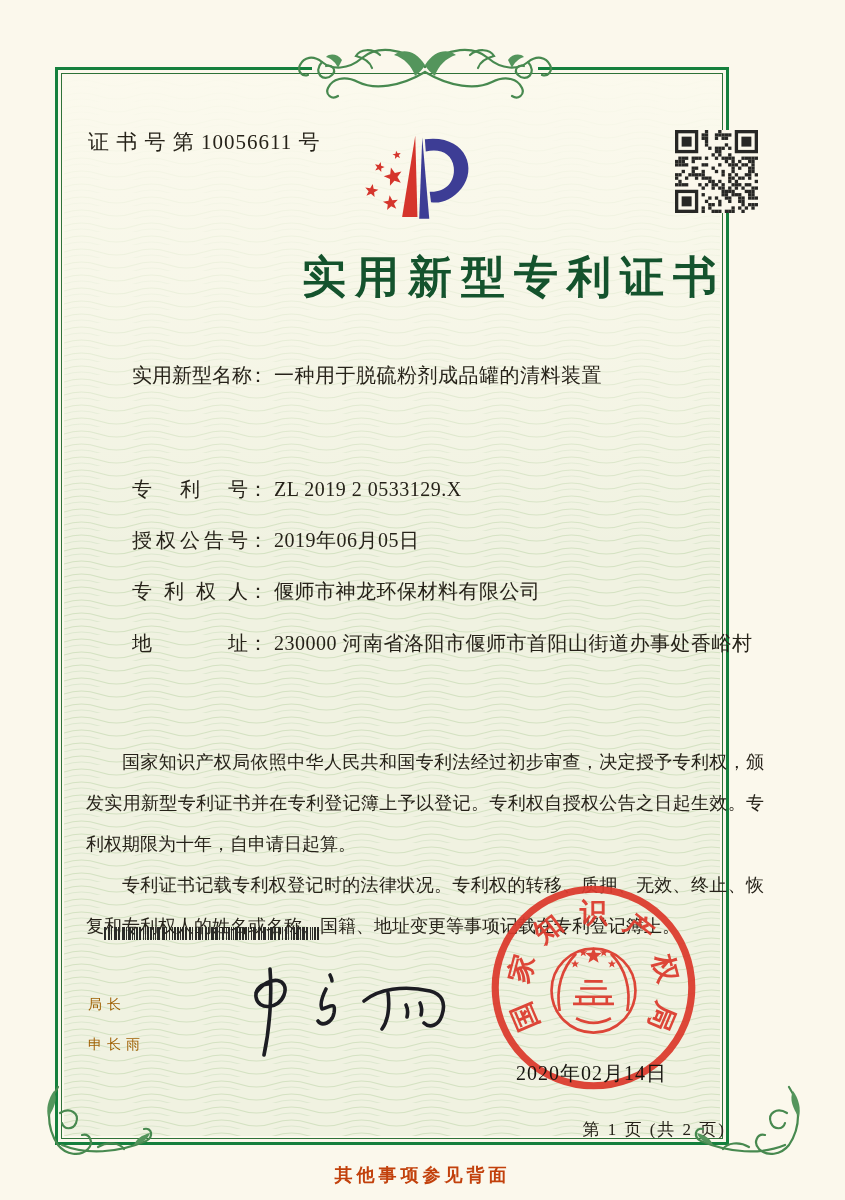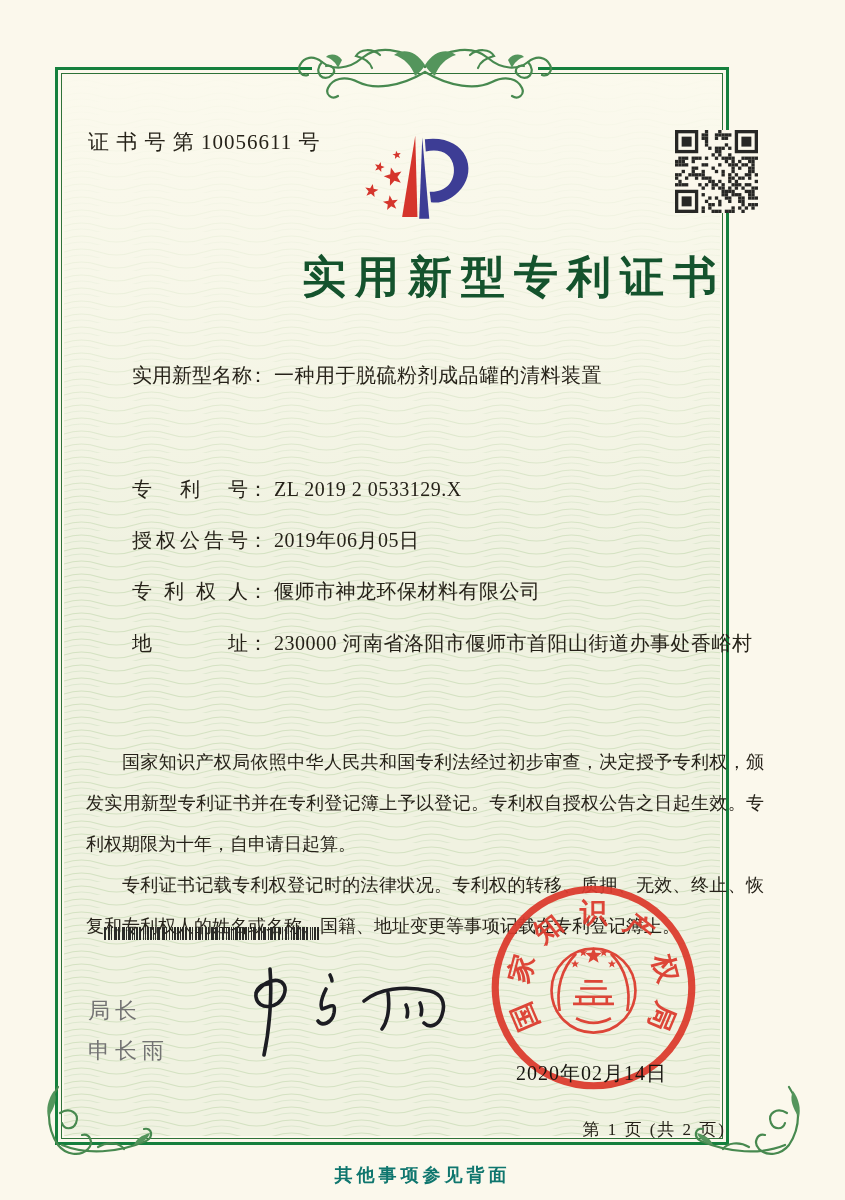--- a/index.html
+++ b/index.html
@@ -27,23 +27,23 @@
   .cert-no{left:30px;top:58px;font-size:21px;letter-spacing:1px;}
   .title{left:0;top:178px;width:100%;text-align:right;font-size:44px;font-weight:700;letter-spacing:9px;color:#14532d;}
   .field-row{left:30px;width:690px;font-size:20px;white-space:nowrap;margin-left:44px;}
   .f-label{display:inline-block;width:116px;text-align:justify;text-align-last:justify;vertical-align:bottom;}
   .f-colon{display:inline-block;margin-right:6px;}
   .f-value{letter-spacing:.5px;}
   .grant-pub{position:absolute;left:368px;top:0;white-space:nowrap;}
   .grant-pub .g-label{letter-spacing:2px;}
   .paras{left:28px;top:638px;width:678px;font-size:18px;line-height:41px;text-align:justify;margin-top:34px;}
   .paras p{margin:0;text-indent:2em;}
-  .director{left:30px;font-size:22px;letter-spacing:5px;color:#737373;}
+  .director{left:30px;font-size:14px;letter-spacing:5px;color:#a16207;}
   .page-info{left:0;top:1048px;width:100%;text-align:right;font-size:17px;letter-spacing:2px;}
-  .back-note{left:0;top:1163px;width:100%;text-align:center;font-size:18px;letter-spacing:4px;font-weight:600;color:#0f766e;}
+  .back-note{left:0;top:1163px;width:100%;text-align:center;font-size:18px;letter-spacing:4px;font-weight:600;color:#c2410c;}
   .seal-date{left:458px;top:990px;font-size:20px;letter-spacing:1px;color:#16140f;z-index:6;}
   
   .logo{left:296px;top:54px;}
   .qr{left:617px;top:60px;}
   .barcode{left:46px;top:857px;}
   .signature{left:160px;top:893px;z-index:5;}
   .seal{left:428px;top:810px;z-index:4;opacity:.93;}
   .seal-ring{fill:none;stroke:#dc392c;stroke-width:7;}
   .seal-char{font-size:27px;font-weight:700;fill:#dc392c;text-anchor:middle;dominant-baseline:central;
              font-family:"Liberation Serif","DejaVu Serif",serif;}

